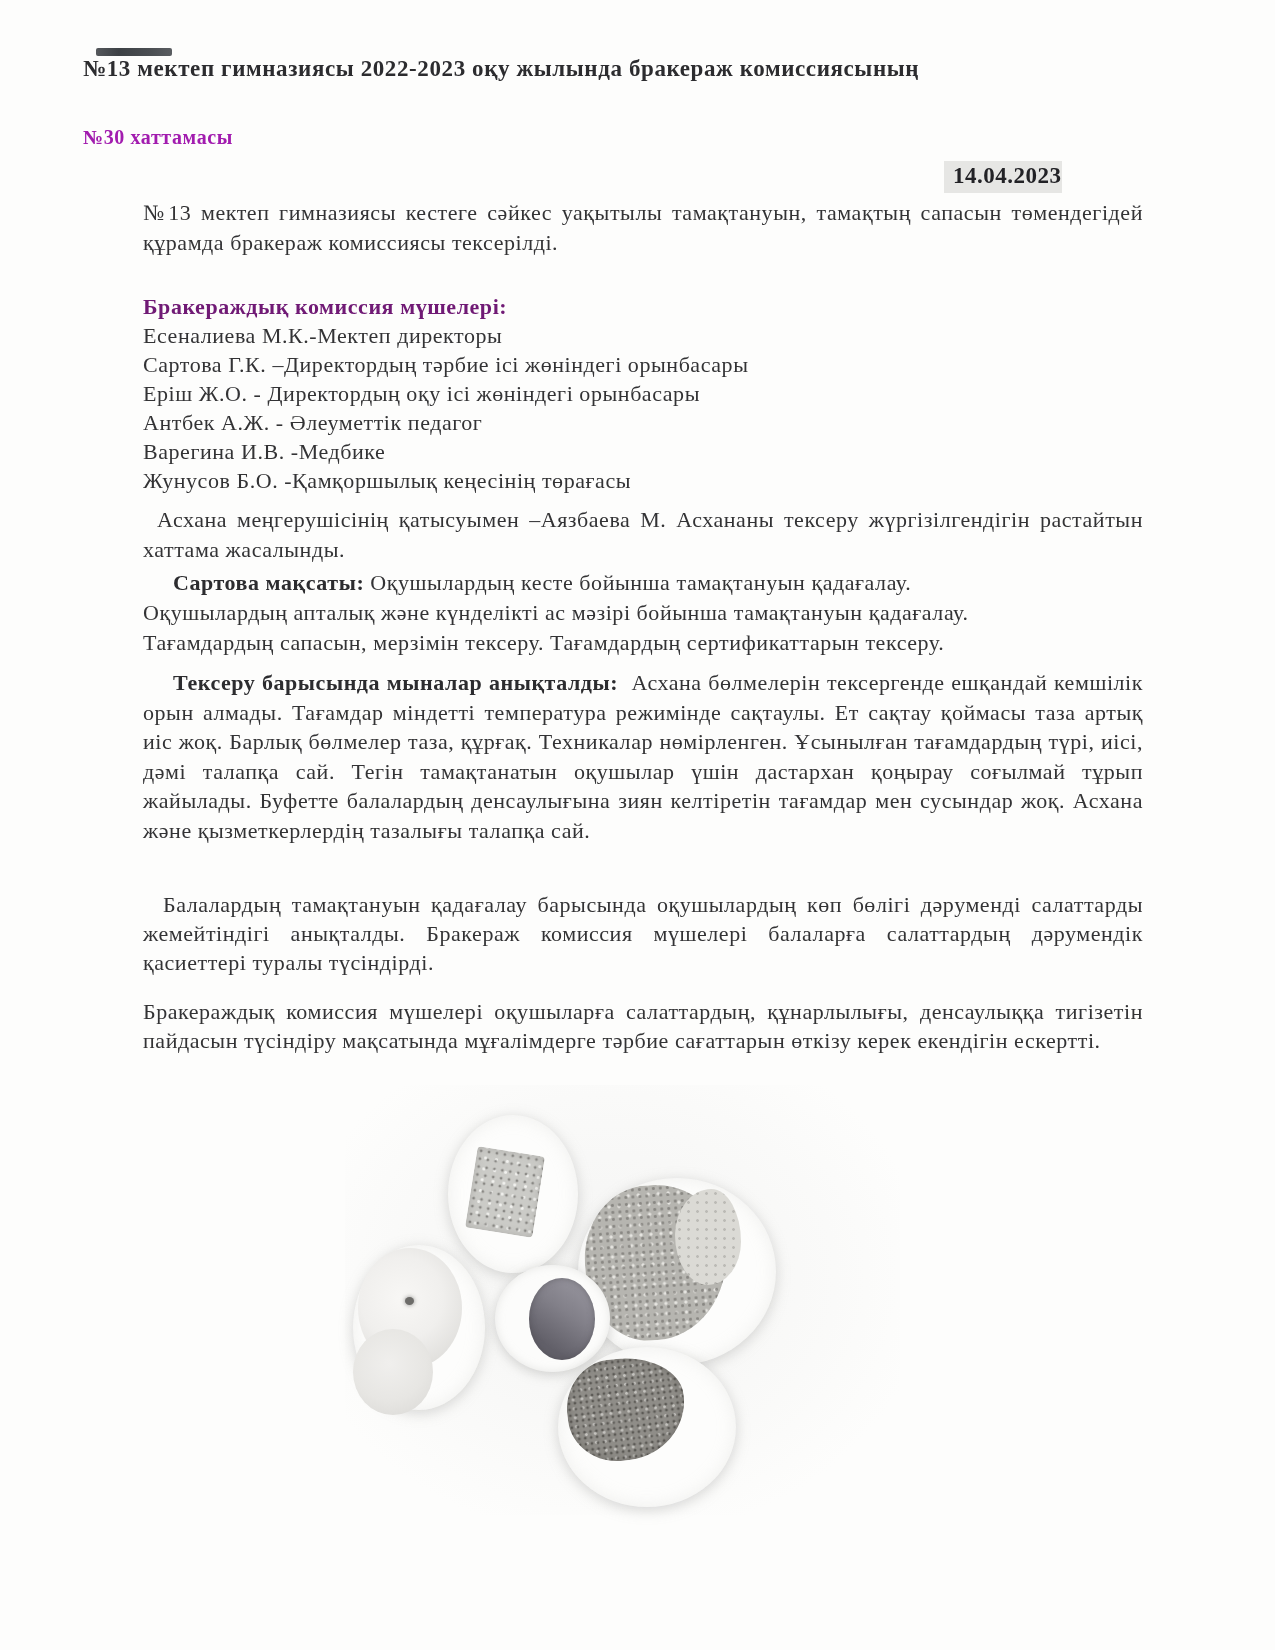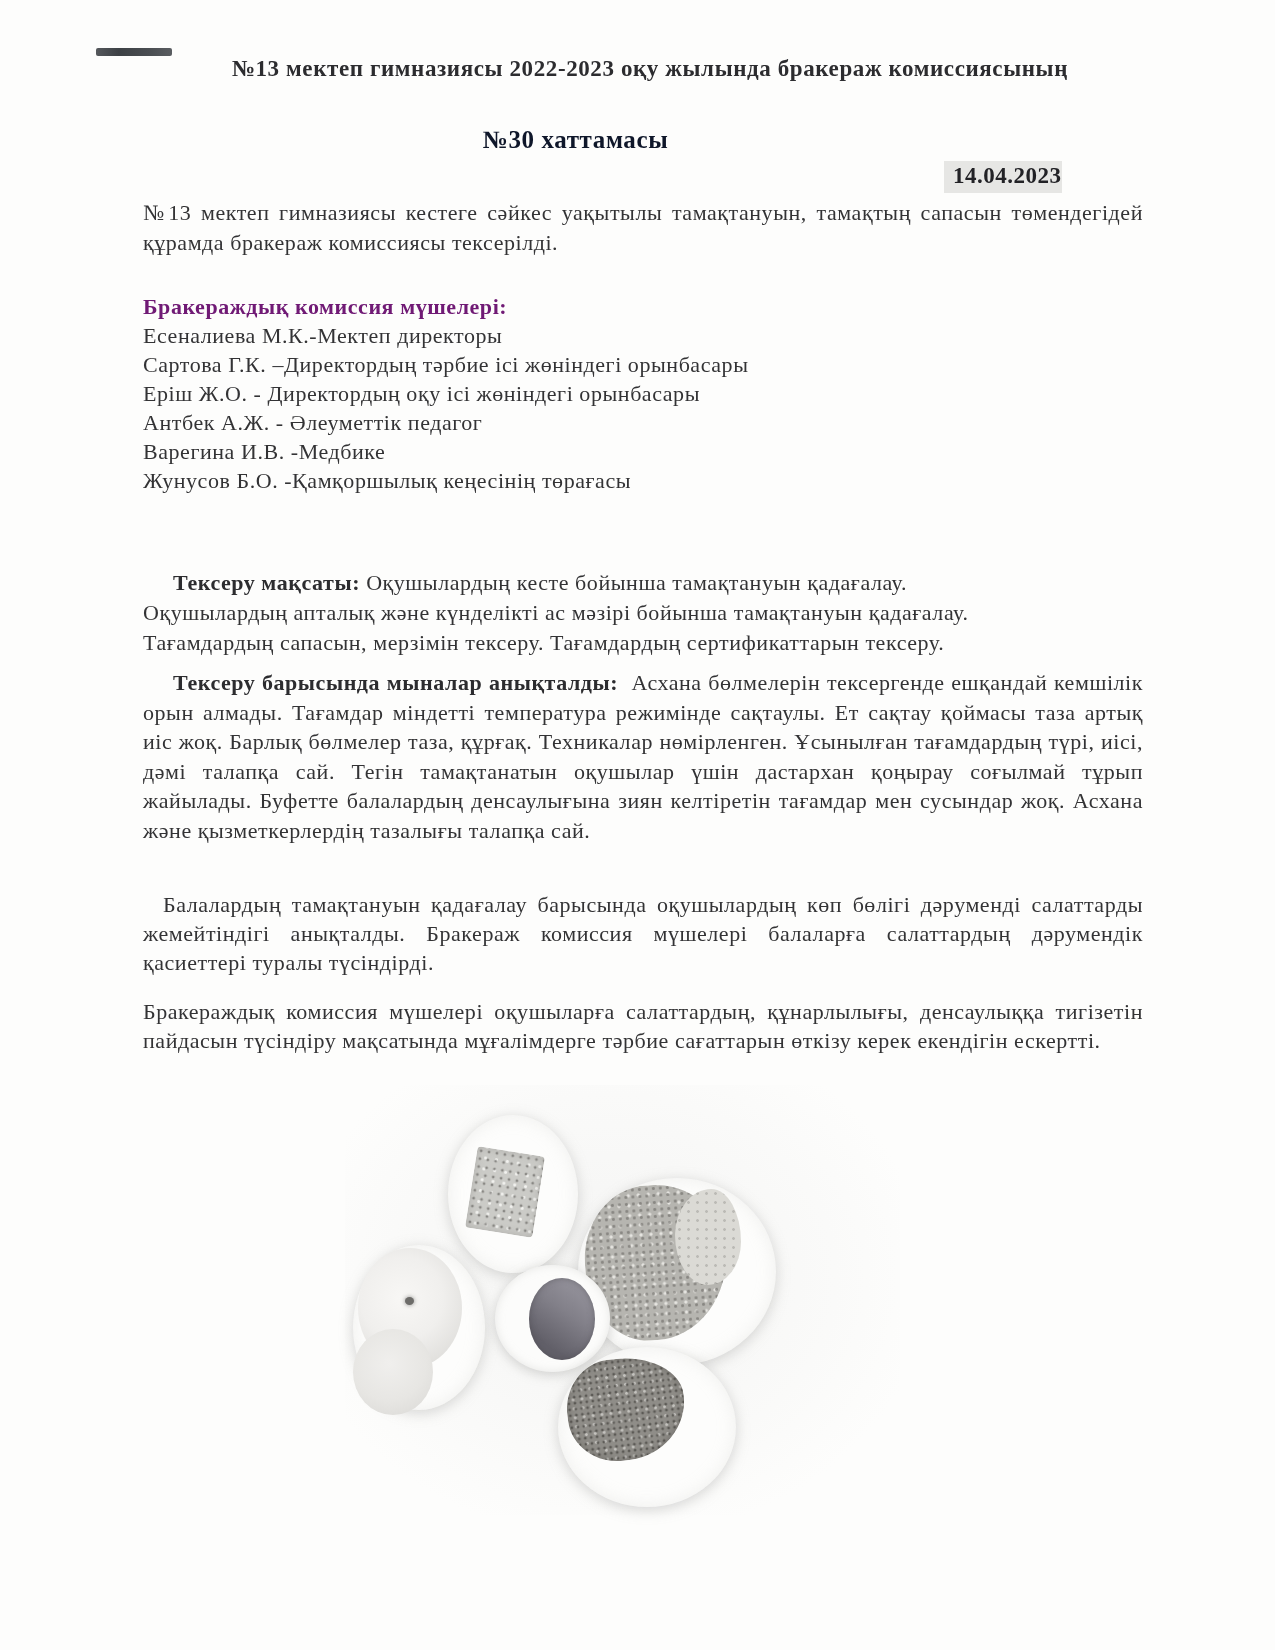--- a/index.html
+++ b/index.html
@@ -14,26 +14,26 @@
   }
   
   .corner-bar{
     position:absolute;left:96px;top:48px;width:76px;height:8px;
     background:linear-gradient(90deg,#55585c,#3d4145 30%,#4a4e52 70%,#5a5d61);
     border-radius:2px;
   }
   
   .title-block{
     position:absolute;left:83px;top:50px;width:985px;
-    text-align:right;font-weight:bold;font-size:23px;line-height:37px;
+    text-align:left;font-weight:bold;font-size:23px;line-height:37px;
     letter-spacing:0.6px;color:#2c2c2f;font-family:Liberation Serif, serif;
   }
   .protocol-number{
     position:absolute;left:83px;top:126px;width:985px;
-    text-align:center;font-weight:bold;font-size:25px;letter-spacing:0.6px;color:#0f172a;
+    font-weight:bold;font-size:20px;letter-spacing:0.6px;color:#a21caf;
   }
   .doc-date{
     position:absolute;left:944px;top:161px;
     font-weight:bold;font-size:23px;letter-spacing:0.5px;color:#222226;
     background:#e6e6e4;padding:2px 0 4px 9px;
   }
   
   .para{
     position:absolute;left:143px;width:1000px;
     font-size:22px;line-height:30px;letter-spacing:0.55px;
@@ -149,23 +149,24 @@
   <div class="para commission">
     <span class="head">Бракераждық комиссия мүшелері:</span>
     <span class="member">Есеналиева М.К.-Мектеп директоры</span>
     <span class="member">Сартова Г.К. –Директордың тәрбие ісі жөніндегі орынбасары</span>
     <span class="member">Еріш Ж.О. -  Директордың оқу ісі жөніндегі орынбасары</span>
     <span class="member">Антбек А.Ж. - Әлеуметтік педагог</span>
     <span class="member">Варегина И.В. -Медбике</span>
     <span class="member">Жунусов Б.О. -Қамқоршылық кеңесінің төрағасы</span>
   </div>
 
+  <div class="para para-protocol">Асхана меңгерушісінің қатысуымен –Аязбаева М. Асхананы тексеру жүргізілгендігін растайтын хаттама жасалынды.</div>
 
   <div class="para para-purpose">
-    <span class="lead"><span class="b">Тексеру мақсаты:</span> <span>Оқушылардың кесте бойынша тамақтануын қадағалау.</span></span>
+    <span class="lead"><span class="b">Сартова мақсаты:</span> <span>Оқушылардың кесте бойынша тамақтануын қадағалау.</span></span>
     <span class="line">Оқушылардың апталық және күнделікті ас мәзірі бойынша тамақтануын қадағалау.</span>
     <span class="line">Тағамдардың сапасын, мерзімін тексеру. Тағамдардың сертификаттарын тексеру.</span>
   </div>
 
   <div class="para para-findings">
     <span class="b">Тексеру барысында мыналар анықталды:</span>&nbsp;&nbsp;<span>Асхана бөлмелерін тексергенде ешқандай кемшілік орын алмады. Тағамдар міндетті температура режимінде сақтаулы. Ет сақтау қоймасы таза артық иіс жоқ. Барлық бөлмелер таза, құрғақ. Техникалар нөмірленген. Ұсынылған тағамдардың түрі, иісі, дәмі талапқа сай. Тегін тамақтанатын оқушылар үшін дастархан қоңырау соғылмай тұрып жайылады. Буфетте балалардың денсаулығына зиян келтіретін тағамдар мен сусындар жоқ. Асхана және қызметкерлердің тазалығы талапқа сай.</span>
   </div>
 
   <div class="para para-vitamins">Балалардың тамақтануын қадағалау барысында оқушылардың көп бөлігі дәруменді салаттарды жемейтіндігі анықталды. Бракераж комиссия мүшелері балаларға салаттардың дәрумендік қасиеттері туралы түсіндірді.</div>
 

